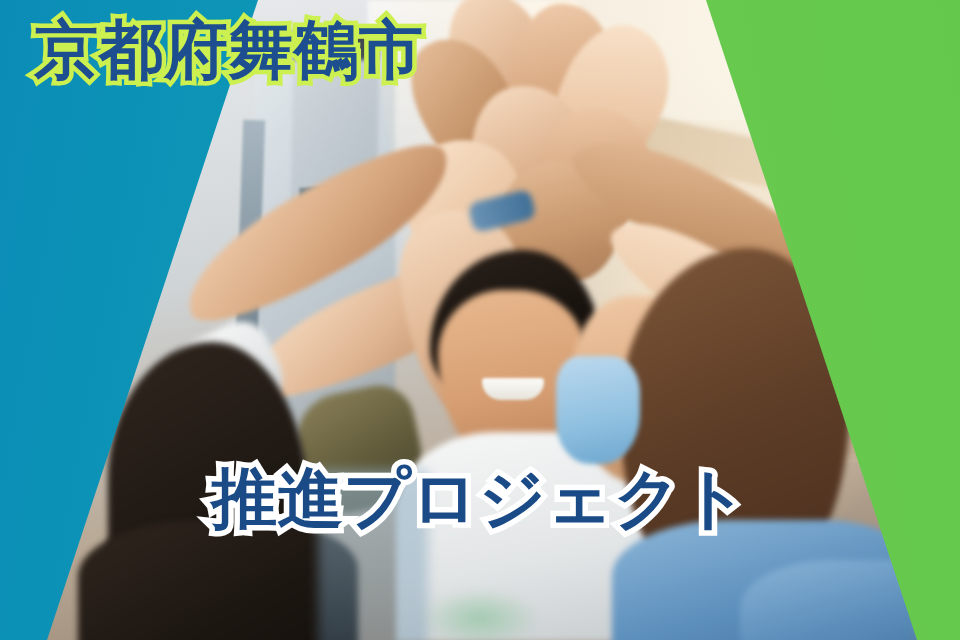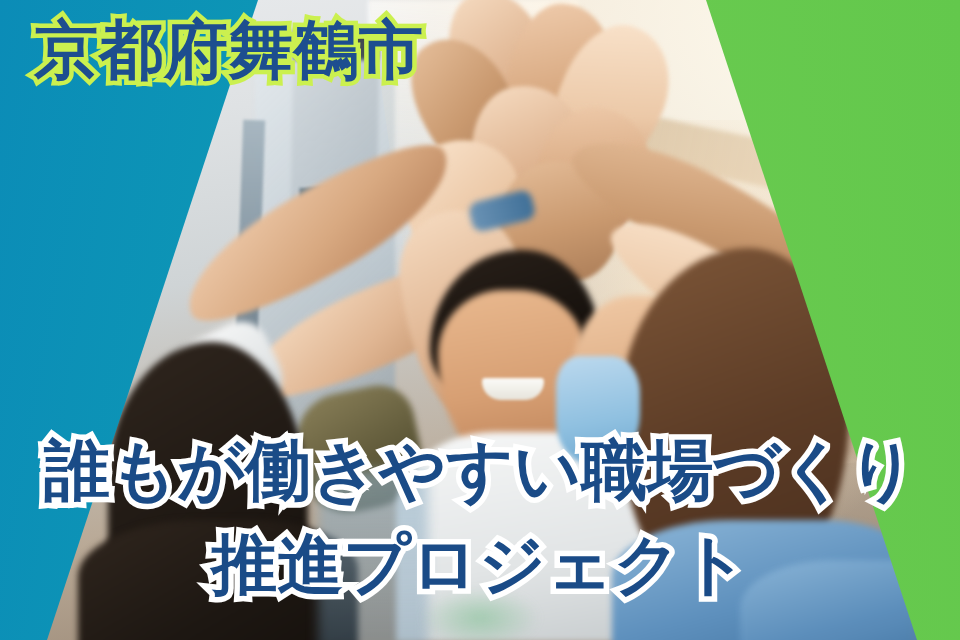--- a/index.html
+++ b/index.html
@@ -243,17 +243,16 @@
     <div class="person" style="left:318px; top:470px; width:110px; height:180px; background:linear-gradient(180deg,rgba(150,180,200,.6),rgba(100,140,170,.35)); filter:blur(6px);"></div>
     <div class="person" style="left:420px; top:588px; width:120px; height:60px; background:radial-gradient(ellipse at 50% 50%, rgba(120,190,140,.55), rgba(255,255,255,0) 70%); filter:blur(5px);"></div>
   </div>
 
   <div class="shape-left"></div>
   <div class="shape-right"></div>
 
   <div class="city-title">京都府舞鶴市</div>
 
   <div class="headline">
-    <span class="hl-line hl-1">誰もが働きやすい職場づくり</span>
     <span class="hl-line hl-2">推進プロジェクト</span>
   </div>
 
 </div>
 
 </body></html>

